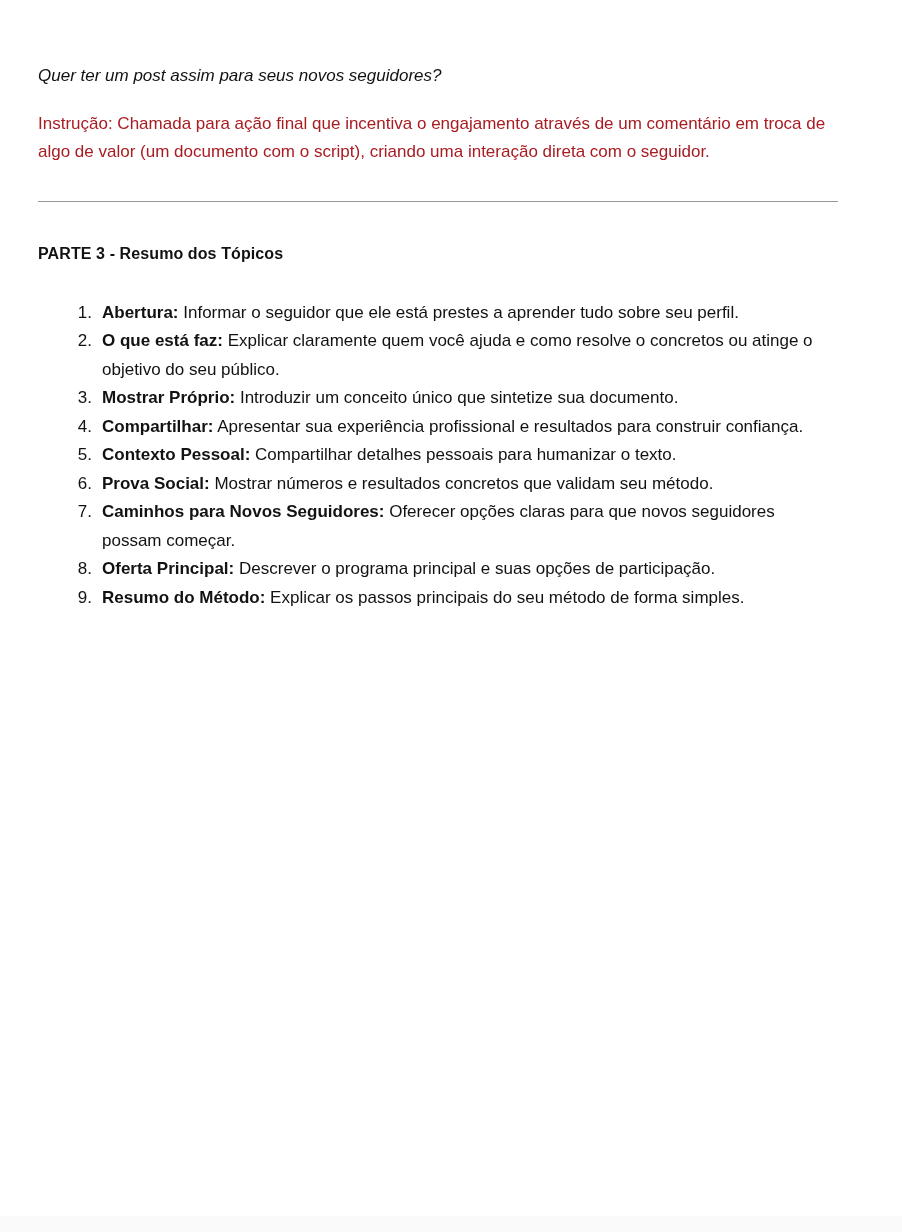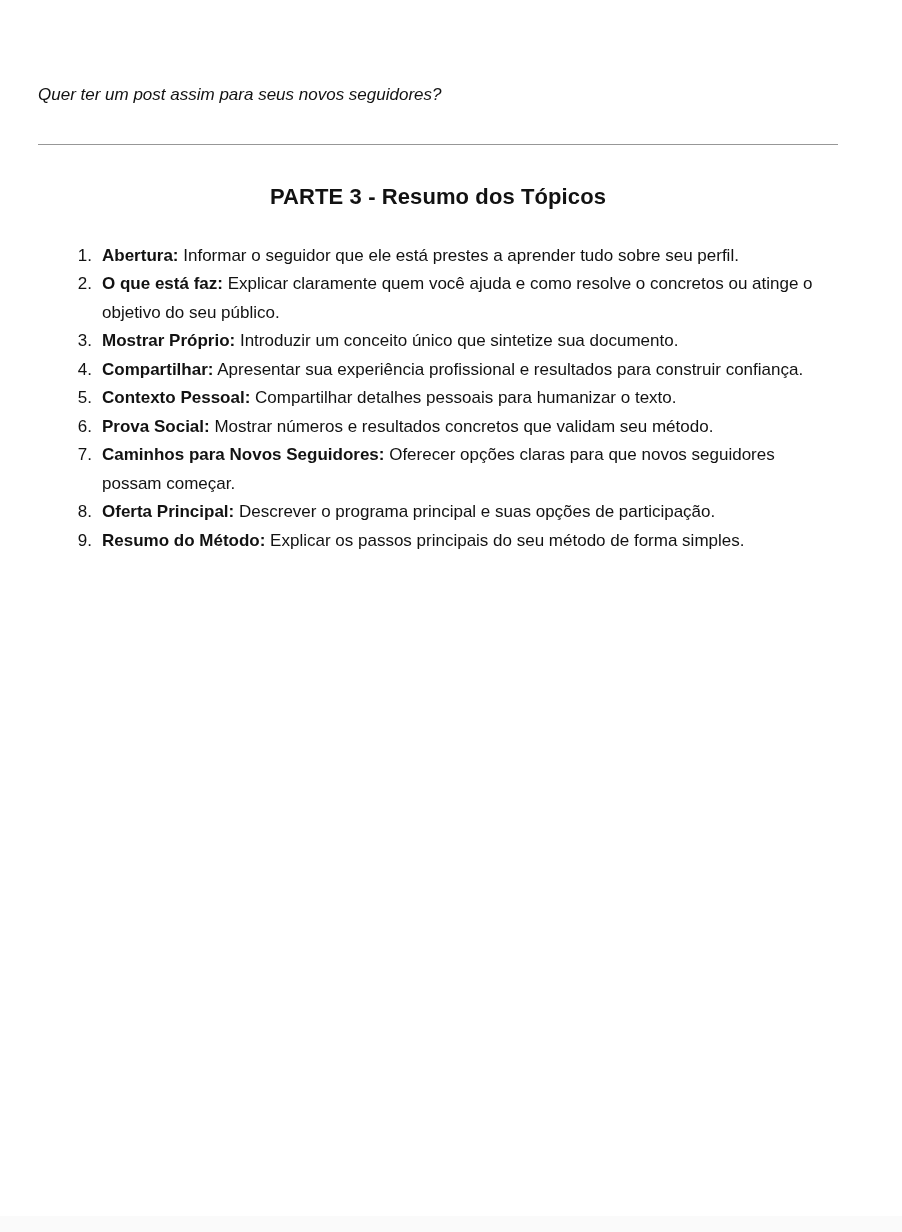--- a/index.html
+++ b/index.html
@@ -8,43 +8,42 @@
     width: 902px;
     height: 1232px;
     background: var(--bg, #ffffff);
     overflow: hidden;
     font-family: "Liberation Sans", "DejaVu Sans", sans-serif;
     color: var(--body, #121212);
   }
   .content {
     box-sizing: border-box;
     width: 902px;
-    padding: 81px 64px 0 38px;
+    padding: 62px 64px 0 38px;
   }
   .para {
     margin: 0 0 19px 0;
     font-size: 17px;
     line-height: 28.5px;
   }
   .quote { font-style: italic; }
   .instruction { color: var(--red, #a81c22); }
   .divider {
     border: none;
     border-top: 1px solid var(--divider, #979797);
     margin: 34px 0 0 0;
     height: 0;
   }
   .section-title {
     margin: 36px 0 0 0;
-    font-size: 22px;
+    font-size: 16px;
     line-height: 31px;
     font-weight: 700;
     letter-spacing: 0.1px;
     color: var(--body, #121212);
-    text-align: center;
   }
   .topics {
     margin: 30px 0 0 0;
     padding: 0;
     list-style: none;
   }
   .topic-row {
     display: flex;
     align-items: flex-start;
     font-size: 17px;
@@ -69,20 +68,21 @@
 </style>
 </head>
 <body>
 
 <div class="page">
   <div class="content">
 
     <p class="para quote">Quer ter um post assim para seus novos seguidores?</p>
 
 
+    <p class="para instruction">Instrução: Chamada para ação final que incentiva o engajamento através de um comentário em troca de algo de valor (um documento com o script), criando uma interação direta com o seguidor.</p>
 
     <hr class="divider">
 
     <h2 class="section-title">PARTE 3 - Resumo dos Tópicos</h2>
 
     <ol class="topics" id="topics-list">
         <li class="topic-row">
           <span class="topic-num">1.</span>
           <span class="topic-body"><span class="topic-label">Abertura:</span><span> Informar o seguidor que ele está prestes a aprender tudo sobre seu perfil.</span></span>
         </li>

